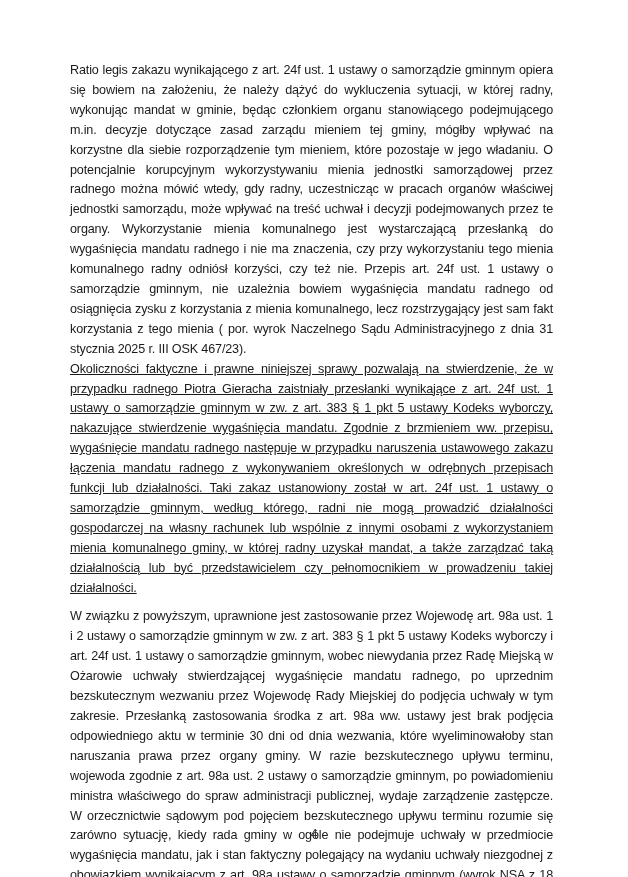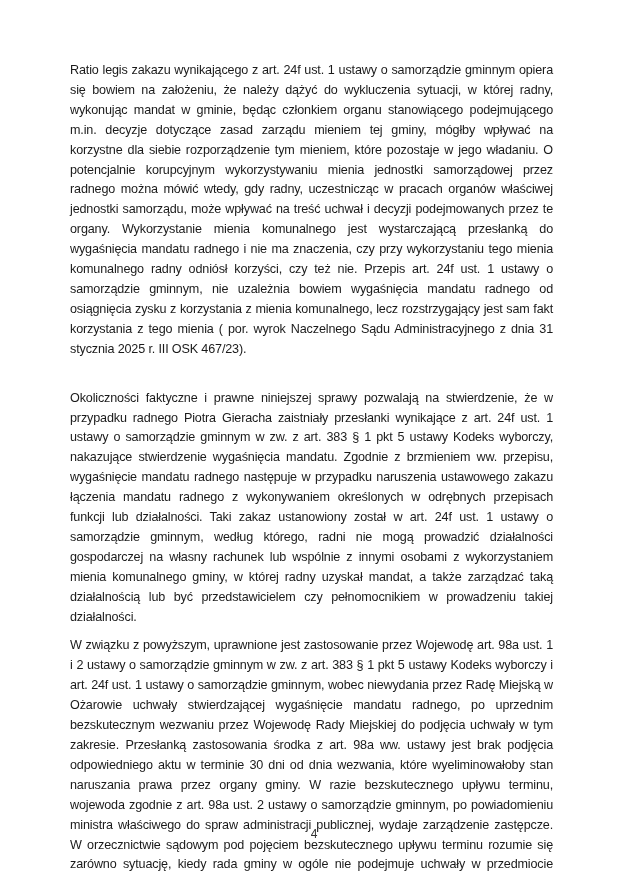--- a/index.html
+++ b/index.html
@@ -22,22 +22,22 @@
       width: 483px;
     }
     .para {
       margin: 0;
       font-size: 12.6px;
       line-height: 19.9px;
       text-align: justify;
       letter-spacing: -0.15px;
       word-spacing: 0px;
     }
-    .para.p1 { margin-bottom: 29px; }
-    .para.p2 { margin-bottom: 9px; }
+    .para.p1 { }
+    .para.p2 { margin-bottom: 9px; text-decoration: underline; }
     .page-number {
       position: absolute;
       left: 0;
       width: 628px;
       top: 827px;
       text-align: center;
       font-size: 12px;
       color: #333333;
     }
   </style>

